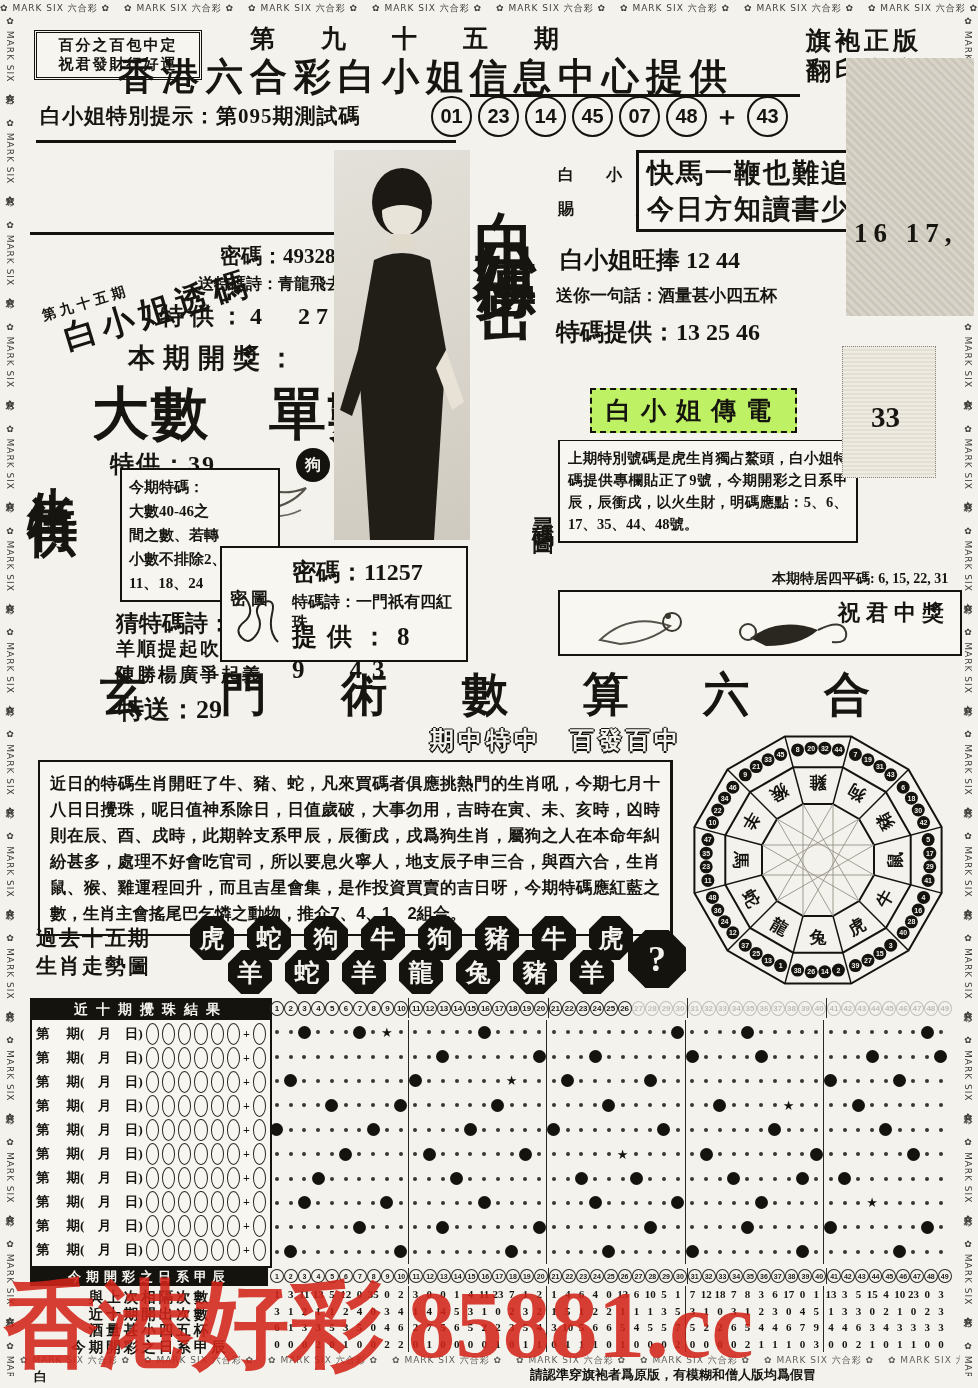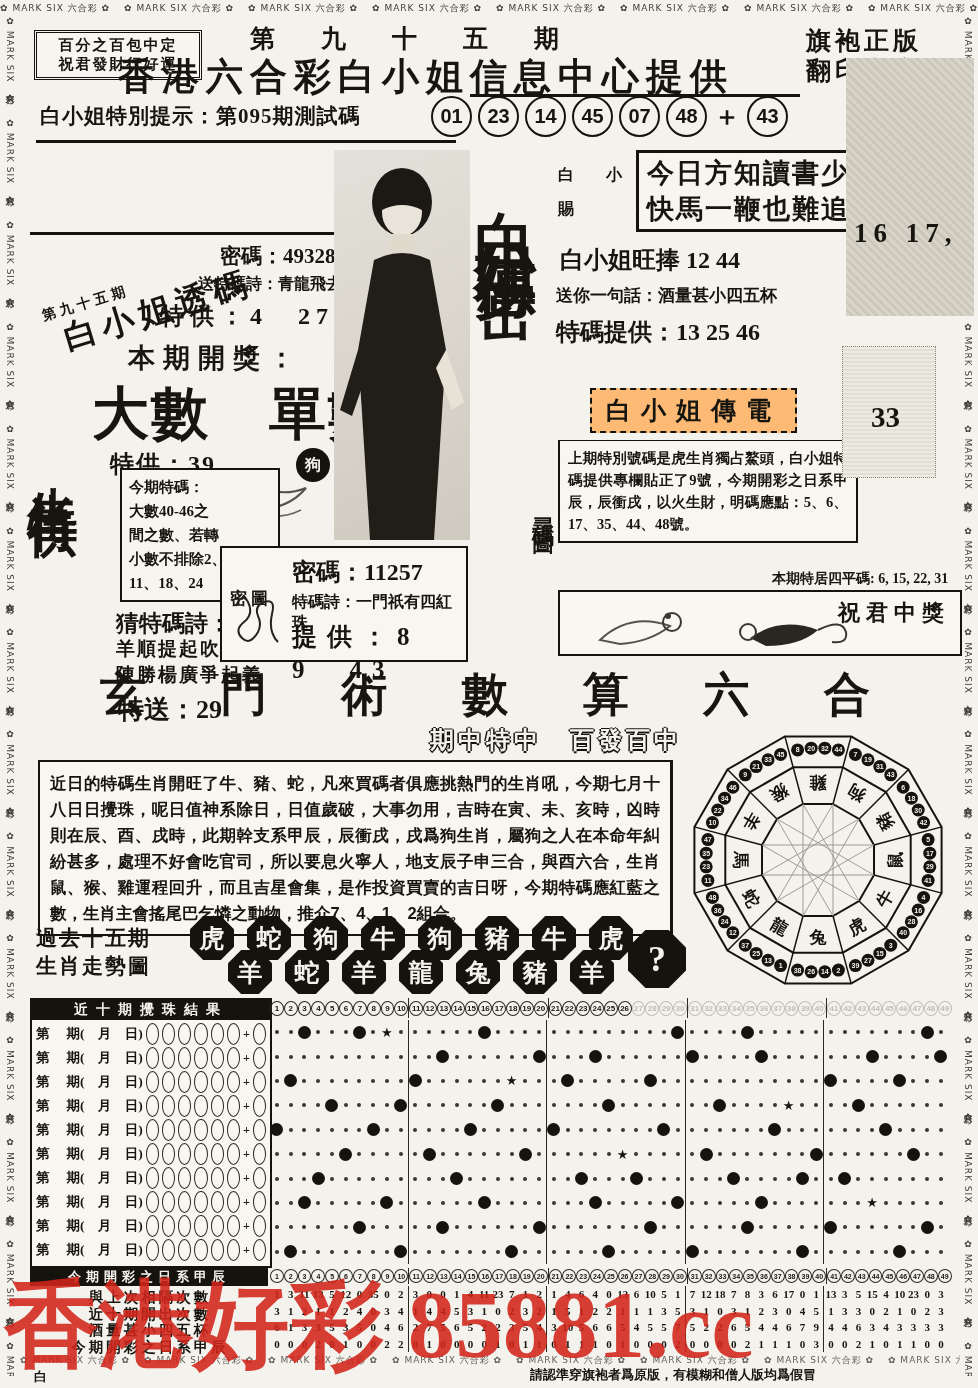--- a/index.html
+++ b/index.html
@@ -45,21 +45,21 @@
   .mi-line1{font-size:24px;font-weight:900;font-family:"Liberation Serif",serif;}
   .mi-line2{font-size:16px;font-weight:bold;font-family:"Liberation Serif",serif;}
   .mi-line3{font-size:25px;font-weight:bold;font-family:"Liberation Serif",serif;letter-spacing:10px;}
   
   .gift-label{font-size:16px;font-weight:bold;font-family:"Liberation Serif",serif;letter-spacing:14px;line-height:34px;white-space:nowrap;}
   .gift-box{border:3px solid #15130e;padding:2px 8px;background:#f7f5ef;}
   .gift-box div{font-size:27px;font-weight:900;letter-spacing:2px;white-space:nowrap;}
   .r24{font-size:24px;font-weight:bold;font-family:"Liberation Serif",serif;white-space:nowrap;}
   .r18{font-size:17px;font-weight:bold;font-family:"Liberation Serif",serif;white-space:nowrap;}
   .fukan{font-size:20px;font-weight:900;font-family:"Liberation Serif",serif;letter-spacing:9px;white-space:nowrap;}
-  .chuandian{border:2px dashed #15130e;padding:4px 14px;font-size:25px;font-weight:900;font-family:"Liberation Serif",serif;letter-spacing:10px;background:#fdba74;}
+  .chuandian{border:2px dashed #15130e;padding:4px 14px;font-size:25px;font-weight:900;font-family:"Liberation Serif",serif;letter-spacing:10px;background:#bef264;}
   .telegraph{border:2px solid #15130e;border-top-width:1px;padding:6px 8px;font-size:14.5px;font-weight:bold;
              font-family:"Liberation Serif",serif;line-height:22px;text-align:justify;background:#f8f6f0;}
   .siping{font-size:14px;font-weight:bold;font-family:"Liberation Serif",serif;white-space:nowrap;}
   .mice-box{border:2px solid #15130e;background:#f9f7f1;}
   .zhujun{font-size:22px;font-weight:900;font-family:"Liberation Serif",serif;letter-spacing:6px;}
   .photo2{background:repeating-linear-gradient(45deg,#d8d4ca 0 3px,#ccc7bb 3px 6px);}
   .nums1617{font-size:27px;font-weight:bold;font-family:"Liberation Serif",serif;letter-spacing:6px;}
   .num33{font-size:29px;font-weight:bold;font-family:"Liberation Serif",serif;}
   
   .banner{display:flex;justify-content:space-between;font-size:46px;font-weight:900;font-family:"Liberation Serif",serif;}
@@ -198,22 +198,22 @@
     <div class="abs mi-line2" style="left:70px;top:44px;">特碼詩：一門祇有四紅珠</div>
     <div class="abs mi-line3" style="left:70px;top:72px;">提供：8　9　43</div>
   </div>
   <div class="abs vert" style="left:528px;top:500px;height:120px;font-size:22px;font-weight:bold;font-family:'Liberation Serif',serif;letter-spacing:8px;">尋碼圖</div>
 
   <div class="abs gift-label" style="left:558px;top:158px;">
     <div>白 小 姐</div>
     <div>賜　 贈</div>
   </div>
   <div class="abs gift-box" style="left:636px;top:150px;">
+    <div>快馬一鞭也難追</div>
     <div>今日方知讀書少</div>
-    <div>快馬一鞭也難追</div>
   </div>
   <div class="abs r24" style="left:560px;top:244px;">白小姐旺捧 12 44</div>
   <div class="abs r18" style="left:556px;top:284px;">送你一句話：酒量甚小四五杯</div>
   <div class="abs r24" style="left:556px;top:316px;">特碼提供：13 25 46</div>
   <div class="abs chuandian" style="left:590px;top:388px;">白小姐傳電</div>
   <div class="abs telegraph" style="left:558px;top:440px;width:280px;">上期特別號碼是虎生肖獨占鰲頭，白小姐特碼提供專欄貼正了9號，今期開彩之日系甲辰，辰衝戌，以火生財，明碼應點：5、6、17、35、44、48號。</div>
   <div class="abs siping" style="left:772px;top:570px;">本期特居四平碼: 6, 15, 22, 31</div>
 
   <div class="abs mice-box" style="left:558px;top:590px;width:400px;height:62px;">
     <div class="abs zhujun" style="right:10px;top:6px;">祝君中獎</div>

